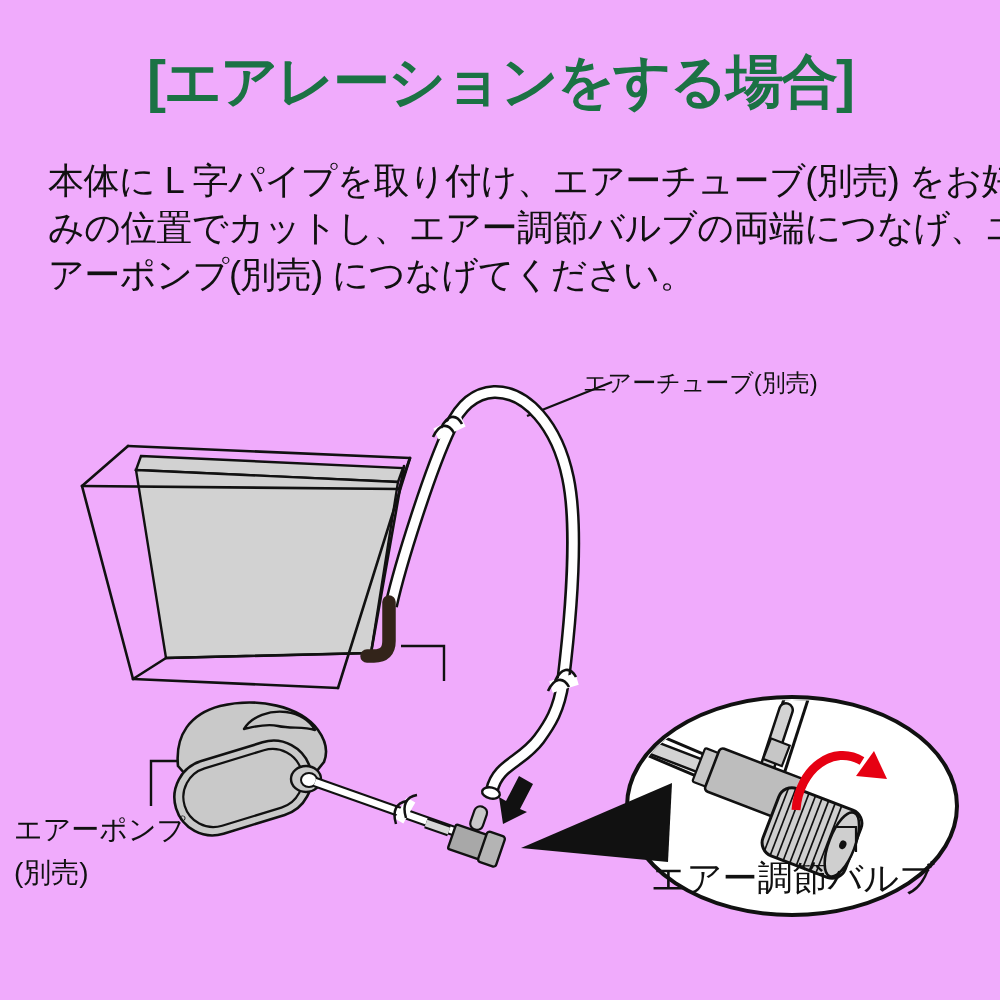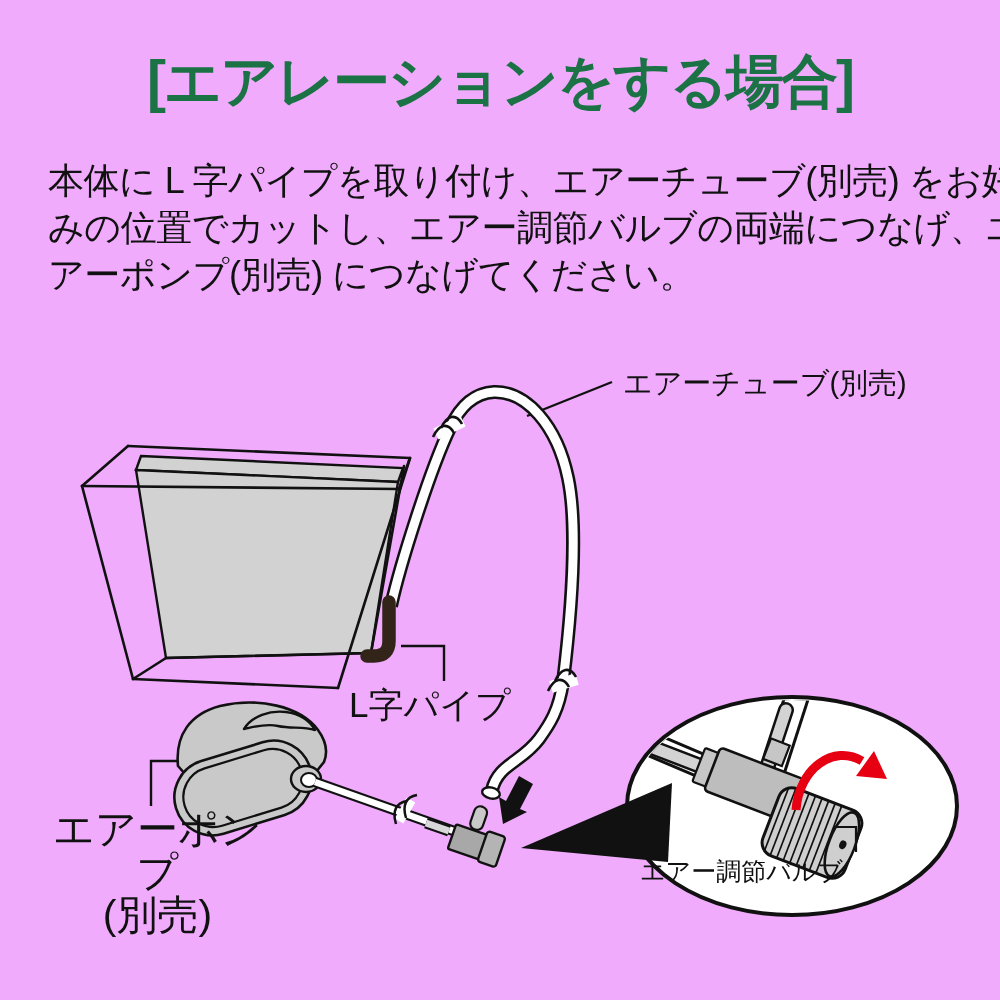--- a/index.html
+++ b/index.html
@@ -7,25 +7,25 @@
     position:relative;width:1000px;height:1000px;background:#f0abfc;overflow:hidden;
     font-family:"Liberation Sans","DejaVu Sans",sans-serif;color:#111;
   }
   .stage svg{position:absolute;left:0;top:0;}
   .t{position:absolute;white-space:nowrap;}
   .title{
     left:0;right:0;top:44px;text-align:center;
     font-size:57px;font-weight:bold;letter-spacing:-2px;color:#1b7244;
   }
   .intro{left:48px;top:157px;font-size:36px;line-height:47px;letter-spacing:-0.5px;}
-  .tube-label{left:623px;top:366px;font-size:29px;line-height:34px;}
+  .tube-label{left:583px;top:366px;font-size:24px;line-height:34px;}
   .valve-note{left:616px;top:452px;font-size:31px;line-height:38px;letter-spacing:-0.5px;}
   .lpipe-label{left:349px;top:682px;font-size:35px;}
-  .pump-label{left:40px;top:808px;width:235px;text-align:center;font-size:41px;line-height:43px;white-space:normal;}
-  .callout-label{left:640px;top:855px;width:295px;text-align:left;font-size:25px;}
+  .pump-label{left:14px;top:808px;width:235px;text-align:left;font-size:28px;line-height:43px;white-space:normal;}
+  .callout-label{left:640px;top:855px;width:295px;text-align:right;font-size:35px;}
 </style>
 </head>
 <body>
 
 <div class="stage">
 
   <svg width="1000" height="1000" viewBox="0 0 1000 1000">
     <defs>
       <clipPath id="calloutClip">
           <ellipse cx="792" cy="806" rx="162" ry="106"></ellipse>
@@ -170,21 +170,20 @@
     <div>本体に L 字パイプを取り付け、エアーチューブ(別売) をお好</div>
     <div>みの位置でカットし、エアー調節バルブの両端につなげ、エ</div>
     <div>アーポンプ(別売) につなげてください。</div>
   </div>
 
   <div class="t tube-label">
     <div>エアーチューブ(別売)</div>
   </div>
 
 
-  <div class="t lpipe-label">L字パイプ</div>
 
   <div class="t pump-label">
     <div>エアーポンプ</div>
     <div>(別売)</div>
   </div>
 
   <div class="t callout-label">エアー調節バルブ</div>
 
 </div>
 

